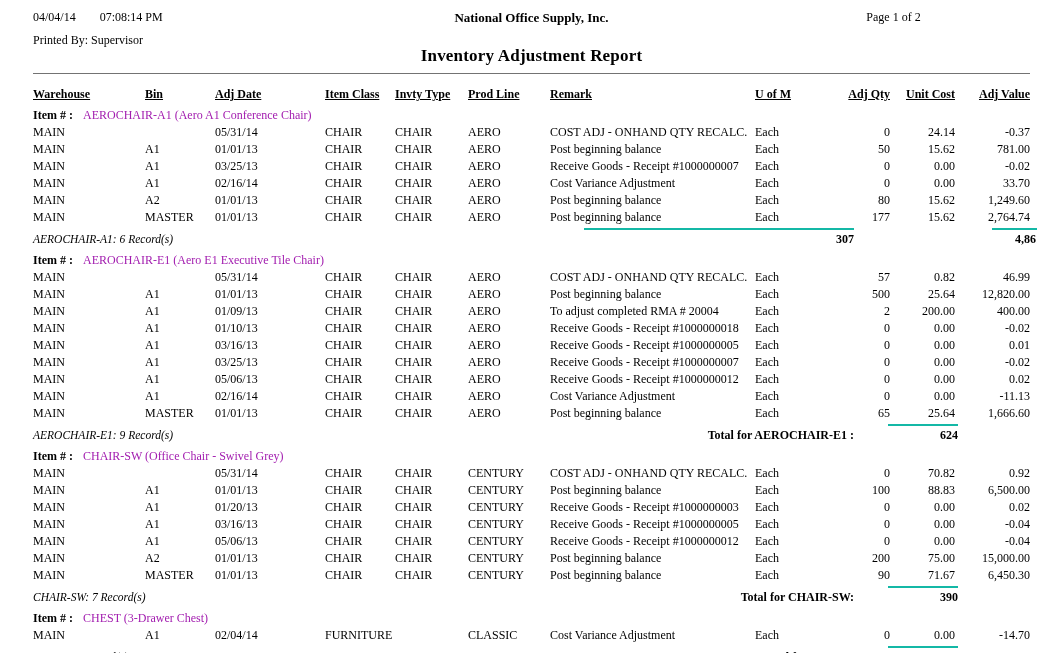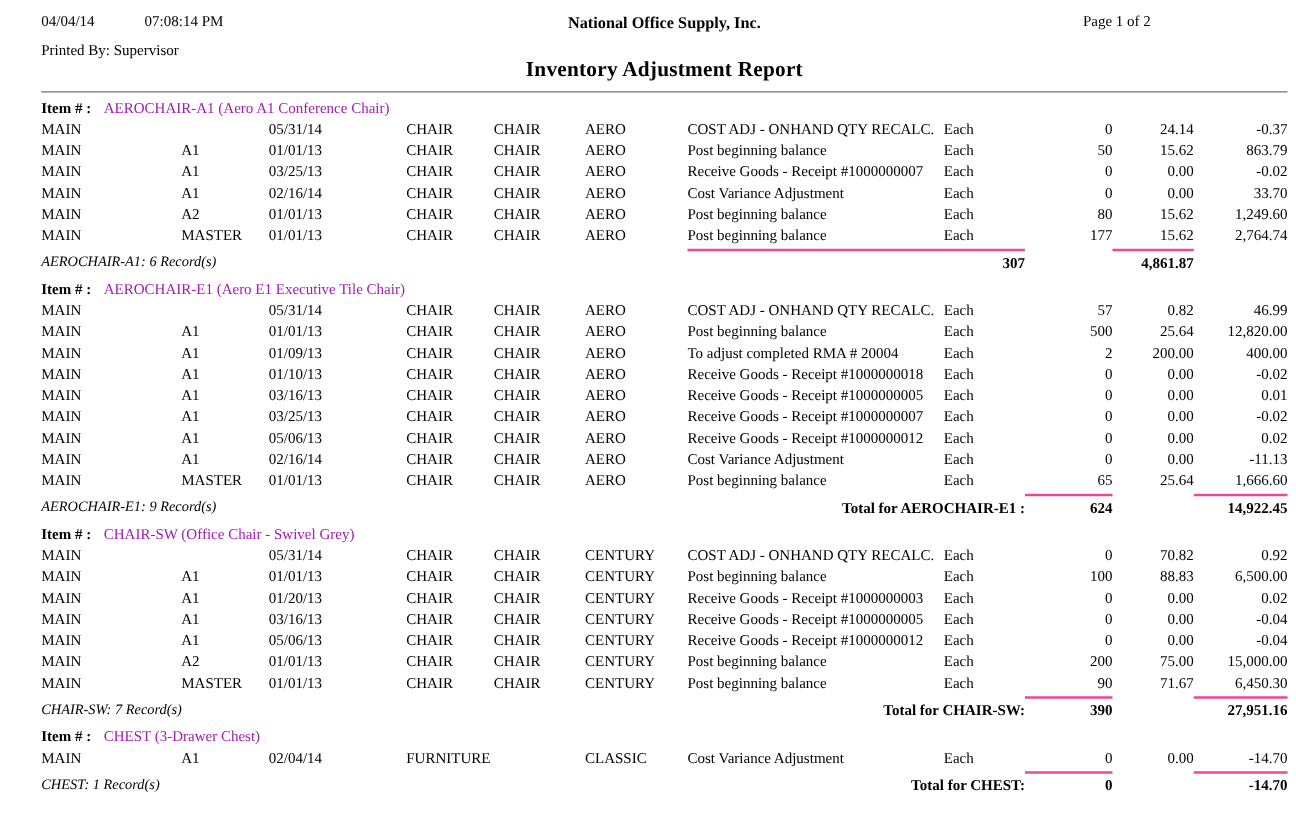--- a/index.html
+++ b/index.html
@@ -3,43 +3,43 @@
 <meta charset="utf-8">
 <style>
   * { box-sizing: border-box; }
   html,body { margin:0; padding:0; background:#ffffff; }
   body { font-family:"Liberation Serif","DejaVu Serif",serif; color:#000; }
   .page { width:1037px; height:653px; overflow:hidden; background:#fff; padding:10px 7px 0 33px; position:relative; }
 
   
   .hdr { display:flex; align-items:flex-start; }
   .hdr-left { width:250px; font-size:12px; }
-  .dateline { display:flex; gap:40px; white-space:nowrap; }
+  .dateline { display:flex; gap:24px; white-space:nowrap; }
   .printedline { margin-top:8px; white-space:nowrap; }
   .hdr-center { flex:1; text-align:center; }
   .company { font-weight:bold; font-size:13px; }
   .rtitle { font-weight:bold; font-size:17px; margin-top:20px; letter-spacing:.2px; }
   .hdr-right { width:250px; text-align:center; font-size:12px; padding-right:23px; white-space:nowrap; }
   .divider { border-top:1px solid #737373; margin-top:7px; }
 
   
   .grid { display:grid; grid-template-columns:112px 70px 110px 70px 73px 82px 205px 65px 70px 65px 75px; line-height:17px; font-size:12px; }
   .c { white-space:nowrap; overflow:hidden; }
   .num { text-align:right; }
   .colhead { margin-top:12px; font-weight:bold; }
   .colhead .c { text-decoration:underline; }
 
   .item-line { margin-top:4px; line-height:17px; font-size:12px; display:flex; gap:10px; white-space:nowrap;align-items:flex-end; }
   .item-label { font-weight:bold; }
   .item-link { color:#a21caf; cursor:pointer; }
 
-  .sumgrid { display:grid; grid-template-columns:517px 270px 70px 65px 75px; margin-top:2px; line-height:17px; font-size:12px; }
+  .sumgrid { display:grid; grid-template-columns:517px 270px 70px 65px 75px; margin-top:2px; line-height:17px; font-size:12px;gap:34px; }
   .records { font-style:italic; font-size:11.5px; padding-top:3px; white-space:nowrap; }
   .tlabel { font-weight:bold; text-align:right; padding-top:3px; white-space:nowrap; }
-  .tnum { font-weight:bold; text-align:right; border-top:2px solid #ec4899; padding-top:1px; white-space:nowrap; }
+  .tnum { font-weight:bold; text-align:right; border-top:2px solid #14b8a6; padding-top:1px; white-space:nowrap; }
 </style>
 </head>
 <body>
 
 <div class="page">
 
   <div class="hdr">
     <div class="hdr-left">
       <div class="dateline">
         <span>04/04/14</span>
@@ -52,20 +52,33 @@
     </div>
     <div class="hdr-center">
       <div class="company">National Office Supply, Inc.</div>
       <div class="rtitle">Inventory Adjustment Report</div>
     </div>
     <div class="hdr-right">Page 1 of 2</div>
   </div>
 
   <div class="divider"></div>
 
+  <div class="grid colhead" id="colhead">
+      <div class="c">Warehouse</div>
+      <div class="c">Bin</div>
+      <div class="c">Adj Date</div>
+      <div class="c">Item Class</div>
+      <div class="c">Invty Type</div>
+      <div class="c">Prod Line</div>
+      <div class="c">Remark</div>
+      <div class="c">U of M</div>
+      <div class="c num">Adj Qty</div>
+      <div class="c num">Unit Cost</div>
+      <div class="c num">Adj Value</div>
+    </div>
 
   <div id="groups">
       <div class="group">
         <div class="item-line">
           <span class="item-label">Item # :</span>
           <span class="item-link">AEROCHAIR-A1 (Aero A1 Conference Chair)</span>
         </div>
         <div class="grid">
           <div class="c">MAIN</div>
           <div class="c"></div>
@@ -83,21 +96,21 @@
           <div class="c">MAIN</div>
           <div class="c">A1</div>
           <div class="c">01/01/13</div>
           <div class="c">CHAIR</div>
           <div class="c">CHAIR</div>
           <div class="c">AERO</div>
           <div class="c">Post beginning balance</div>
           <div class="c">Each</div>
           <div class="c num">50</div>
           <div class="c num">15.62</div>
-          <div class="c num">863.79</div>
+          <div class="c num">781.00</div>
         </div>
         <div class="grid">
           <div class="c">MAIN</div>
           <div class="c">A1</div>
           <div class="c">03/25/13</div>
           <div class="c">CHAIR</div>
           <div class="c">CHAIR</div>
           <div class="c">AERO</div>
           <div class="c">Receive Goods - Receipt #1000000007</div>
           <div class="c">Each</div>

